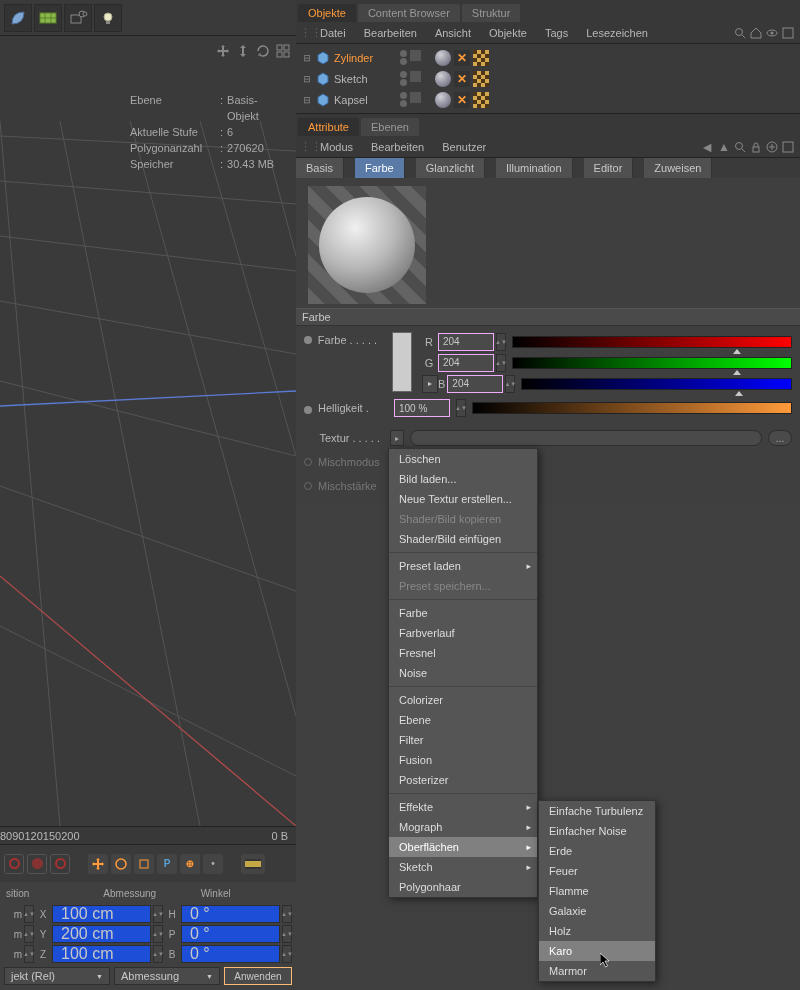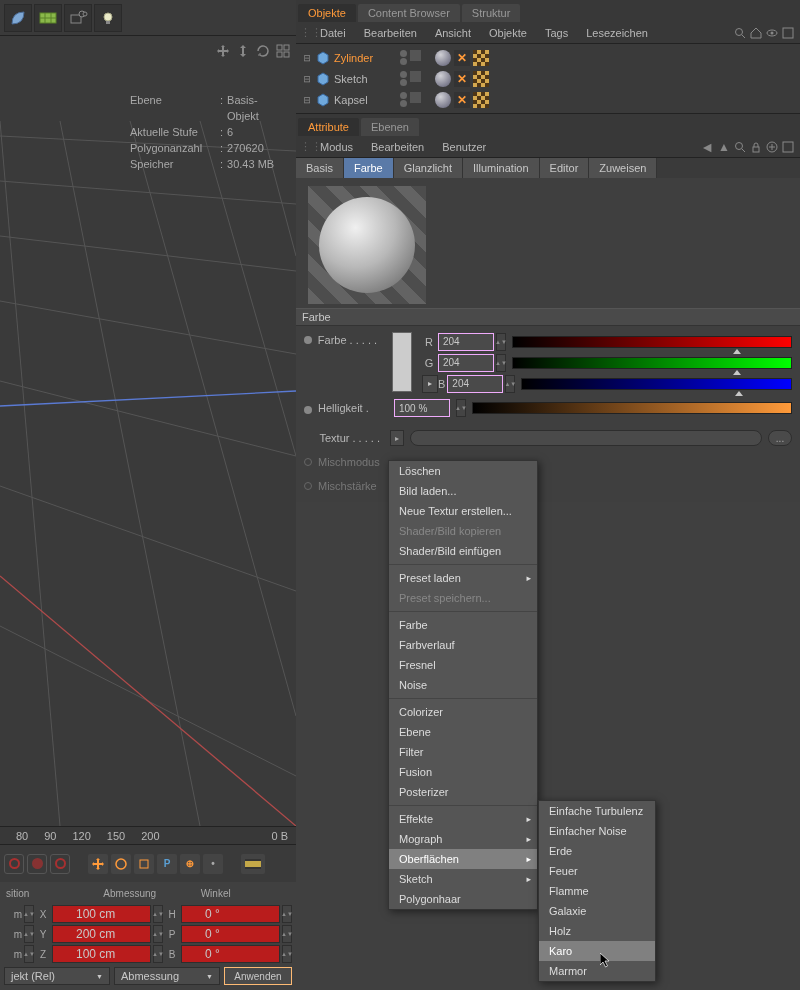--- a/index.html
+++ b/index.html
@@ -14,39 +14,39 @@
   .viewport-wrap { position: absolute; top: 36px; left: 0; width: 296px; height: 790px; background: #3d3d3d; }
   .viewport-icons { position: absolute; top: 8px; right: 6px; display: flex; gap: 6px; }
   .vp-icon { width: 14px; height: 14px; color: #888; }
   .hud { position: absolute; top: 56px; right: 10px; left: 130px; color: #a8a8a8; font-size: 10px; line-height: 16px; }
   .hud-row { display: flex; justify-content: space-between; }
   .hud-label { width: 90px; }
   .viewport-canvas { position: absolute; top: 0; left: 0; width: 100%; height: 100%; background: #393939; }
   
   
   .ruler { position: absolute; top: 826px; left: 0; width: 296px; height: 18px; background: #383838; color: #b8b8b8; display: flex; align-items: center; font-size: 10px; border-top: 1px solid #222; }
-  .ruler span { margin-left: 16px; }
+  .ruler span { }
   
   
   .timeline-strip { position: absolute; top: 844px; left: 0; width: 296px; height: 38px; background: #3a3a3a; border-top: 1px solid #222; display: flex; align-items: center; padding-left: 4px; gap: 3px; }
   .record-btn { width: 20px; height: 20px; border: 1px solid #555; border-radius: 3px; display: flex; align-items: center; justify-content: center; }
   .red-circle { width: 11px; height: 11px; border-radius: 50%; border: 2px solid #a83030; }
   .tl-gap { width: 12px; }
   .tool-sq { width: 20px; height: 20px; background: #444; display: flex; align-items: center; justify-content: center; font-weight: bold; color: #ff9a3a; font-size: 10px; border-radius: 2px; }
   .tool-sq.blue { color: #5a9fd4; }
   .tool-sq.gray { color: #aaa; }
   
   
   .coord-panel { position: absolute; top: 882px; left: 0; width: 296px; height: 108px; background: #404040; padding: 4px; }
   .coord-head { display: flex; gap: 4px; margin-bottom: 4px; }
   .coord-head div { flex: 1; color: #a8a8a8; font-size: 10px; padding: 2px; }
   .coord-row { display: flex; align-items: center; gap: 2px; margin-bottom: 2px; height: 18px; }
   .coord-row .unit { width: 18px; text-align: right; color: #a8a8a8; font-size: 10px; }
   .coord-row .axis { width: 14px; text-align: center; color: #a8a8a8; font-size: 10px; }
-  .coord-row .field { flex: 1; background: #b91c1c; border: 1px solid #2e2e2e; color: #c8c8c8; height: 18px; padding: 0 23px; display: flex; align-items: center; font-size: 12px; }
+  .coord-row .field { flex: 1; background: #1d4ed8; border: 1px solid #2e2e2e; color: #c8c8c8; height: 18px; padding: 0 8px; display: flex; align-items: center; font-size: 16px; }
   .coord-row .spin { width: 10px; height: 18px; background: #444; border: 1px solid #2e2e2e; color: #888; display: flex; flex-direction: column; align-items: center; justify-content: center; font-size: 6px; line-height: 6px; }
   .coord-foot { display: flex; gap: 4px; margin-top: 4px; }
   .coord-foot .dd { flex: 1; background: #4a4a4a; border: 1px solid #2e2e2e; color: #c8c8c8; height: 18px; display: flex; align-items: center; padding: 0 6px; font-size: 10px; justify-content: space-between; }
   .coord-foot .btn { width: 68px; background: #4a4a4a; border: 1px solid #fdba74; color: #c8c8c8; height: 18px; display: flex; align-items: center; justify-content: center; font-size: 10px; }
   
   
   .right-col { position: absolute; top: 0; left: 296px; width: 504px; height: 990px; background: #404040; }
   
   
   .om-tabs { height: 22px; display: flex; gap: 2px; padding-left: 2px; background: #383838; align-items: flex-end; }
@@ -82,21 +82,21 @@
   
   .am-menu { height: 22px; display: flex; align-items: center; padding-left: 4px; gap: 2px; background: #383838; border-bottom: 1px solid #222; }
   .am-menu span.mi { color: #b8b8b8; padding: 2px 8px; font-size: 11px; }
   .am-menu-right { margin-left: auto; display: flex; gap: 4px; padding-right: 6px; color: #888; align-items: center; }
   
   
   .mat-header { height: 22px; display: flex; align-items: center; gap: 6px; padding-left: 6px; background: #424242; border-bottom: 1px solid #333; }
   .mat-ball { width: 16px; height: 16px; border-radius: 50%; background: radial-gradient(circle at 35% 30%, #f2f2f2, #888); }
   
   
-  .ch-tabs { height: 20px; display: flex; background: #3a3a3a; }
+  .ch-tabs { height: 20px; display: flex; background: #3a3a3a; gap: 11px; }
   .ch-tab { padding: 3px 10px; background: #505050; color: #c8c8c8; font-size: 11px; border-right: 1px solid #333; display: flex; align-items: center; }
   .ch-tab.active { background: #5a7aa8; color: #fff; }
   
   
   .preview-area { height: 130px; padding: 8px 0 0 12px; background: #3f3f3f; }
   .preview-box { width: 118px; height: 118px; background: repeating-linear-gradient(45deg, #636363 0 12px, #4d4d4d 12px 24px); position: relative; display: flex; align-items: center; justify-content: center; }
   .preview-sphere { width: 96px; height: 96px; border-radius: 50%; background: radial-gradient(circle at 38% 32%, #f0f0f0, #b8b8b8 45%, #5a5a5a); }
   
   
   .section-header { height: 18px; background: #4a4a4a; color: #c8c8c8; font-size: 11px; padding: 2px 6px; border-top: 1px solid #555; border-bottom: 1px solid #333; }
@@ -125,21 +125,21 @@
   .tex-row .lbl { width: 80px; color: #b8b8b8; text-align: right; padding-right: 4px; }
   .tex-arrow { width: 14px; height: 16px; background: #4a4a4a; border: 1px solid #2e2e2e; display: flex; align-items: center; justify-content: center; color: #aaa; font-size: 8px; }
   .tex-field { flex: 1; height: 16px; background: #4a4a4a; border: 1px solid #2e2e2e; border-radius: 8px; }
   .tex-btn { width: 24px; height: 16px; background: #4a4a4a; border: 1px solid #2e2e2e; border-radius: 8px; color: #aaa; display: flex; align-items: center; justify-content: center; font-size: 10px; }
   
   .misch-row { display: flex; align-items: center; gap: 6px; height: 20px; margin-top: 4px; }
   .misch-row .odisc { width: 8px; height: 8px; border-radius: 50%; border: 1px solid #666; }
   .misch-row .lbl { width: 78px; color: #777; }
   
   
-  .popup1 { position: absolute; top: 460px; left: 388px; width: 150px; background: #555; border: 1px solid #333; box-shadow: 2px 2px 8px rgba(0,0,0,0.5); z-index: 100; }
+  .popup1 { position: absolute; top: 448px; left: 388px; width: 150px; background: #555; border: 1px solid #333; box-shadow: 2px 2px 8px rgba(0,0,0,0.5); z-index: 100; }
   .popup1 .item { padding: 4px 10px; color: #ddd; font-size: 11px; position: relative; }
   .popup1 .item.disabled { color: #888; }
   .popup1 .item.hover { background: #808080; color: #fff; }
   .popup1 .sep { height: 1px; background: #444; margin: 3px 0; }
   .popup1 .item .arrow { position: absolute; right: 6px; top: 5px; font-size: 9px; }
   
   .popup2 { position: absolute; top: 800px; left: 538px; width: 118px; background: #555; border: 1px solid #333; box-shadow: 2px 2px 8px rgba(0,0,0,0.5); z-index: 101; }
   .popup2 .item { padding: 4px 10px; color: #ddd; font-size: 11px; }
   .popup2 .item.hover { background: #808080; color: #fff; }
   

